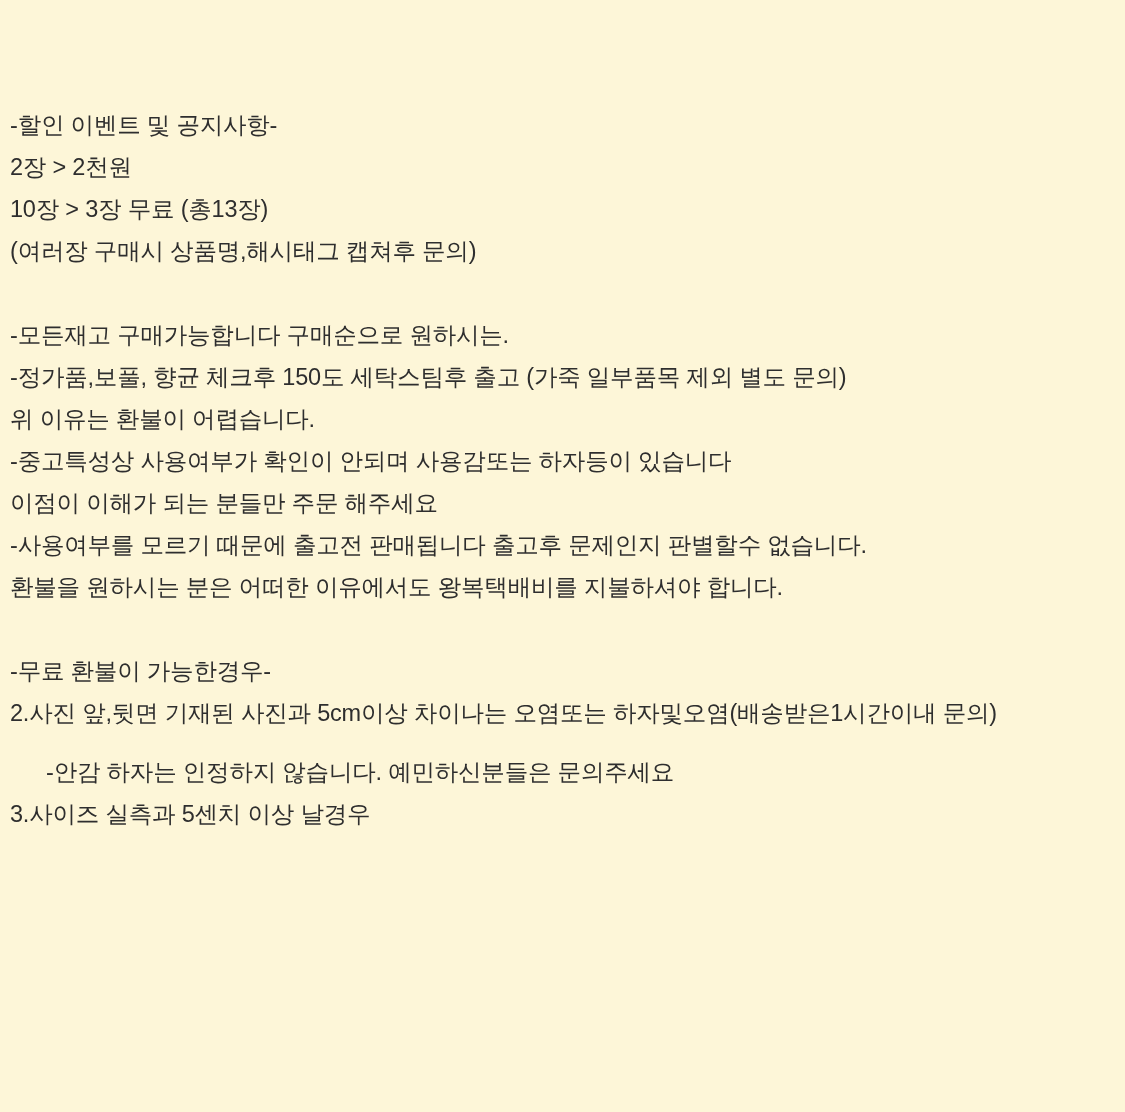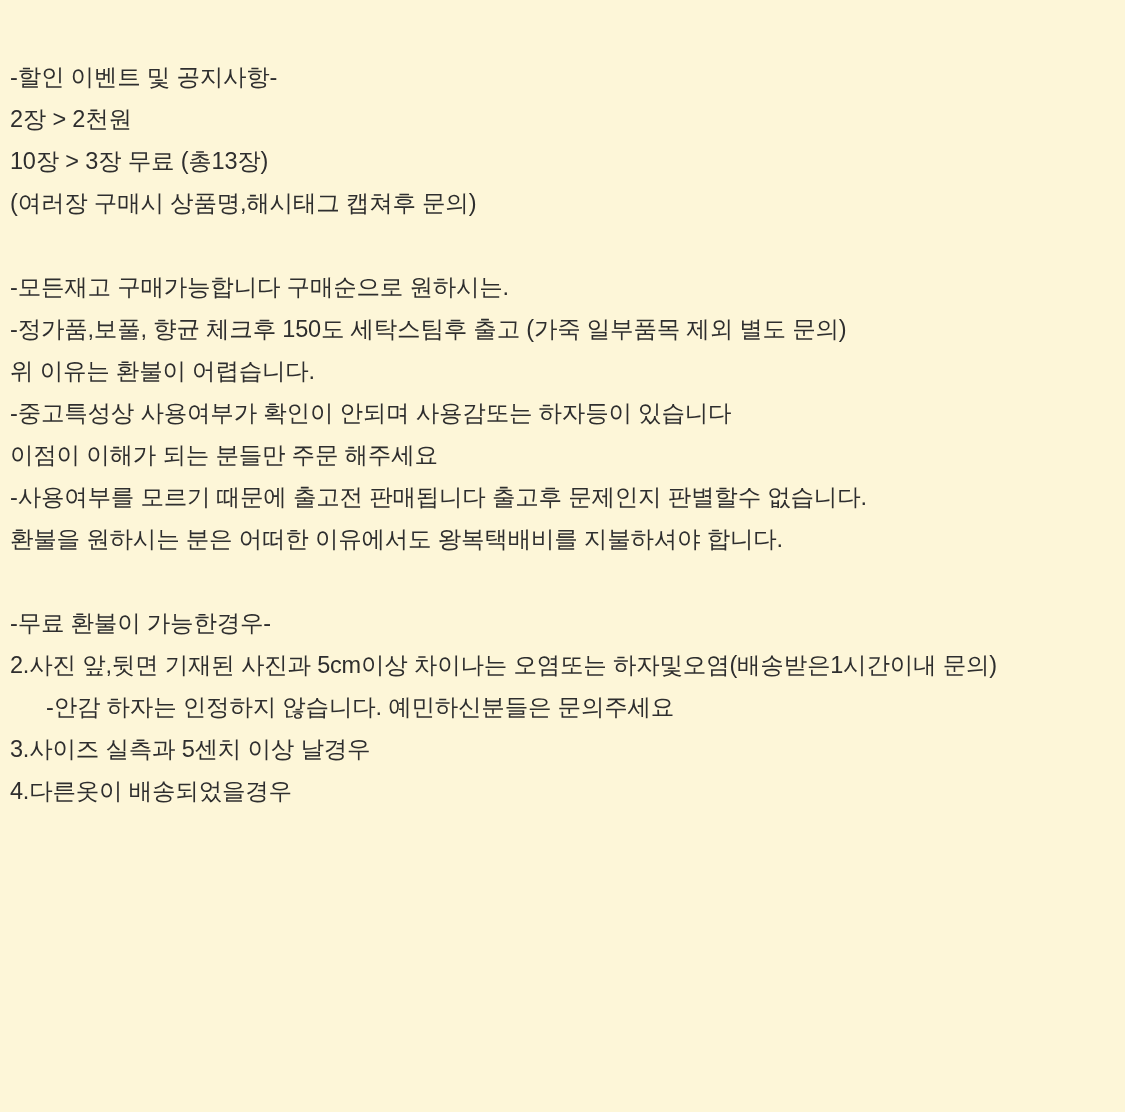--- a/index.html
+++ b/index.html
@@ -11,32 +11,33 @@
     height: 1112px;
     background: #fdf6d8;
     font-family: "Liberation Sans", sans-serif;
     color: #2d2d2d;
     overflow: hidden;
   }
   .page {
     box-sizing: border-box;
     width: 1125px;
     height: 1112px;
-    padding: 56px 0 0 10px;
+    padding: 104px 0 0 10px;
     background: #fdf6d8;
   }
   .line {
     font-size: 23.5px;
     line-height: 42px;
     white-space: pre;
     letter-spacing: -0.2px;
     color: #2e2e2e;
   }
   .indent {
     padding-left: 36px;
+    margin-top: 17px;
   }
   .gap {
     height: 42px;
   }
   .section {
     margin: 0;
     padding: 0;
   }
 </style>
 </head>
@@ -63,16 +64,15 @@
     <div class="line">환불을 원하시는 분은 어떠한 이유에서도 왕복택배비를 지불하셔야 합니다.</div>
   </div>
 
   <div class="gap"></div>
 
   <div class="section">
     <div class="line">-무료 환불이 가능한경우-</div>
     <div class="line">2.사진 앞,뒷면 기재된 사진과 5cm이상 차이나는 오염또는 하자및오염(배송받은1시간이내 문의)</div>
     <div class="line indent">-안감 하자는 인정하지 않습니다. 예민하신분들은 문의주세요</div>
     <div class="line">3.사이즈 실측과 5센치 이상 날경우</div>
-    <div class="line">4.다른옷이 배송되었을경우</div>
   </div>
 
 </div>
 
 </body></html>

